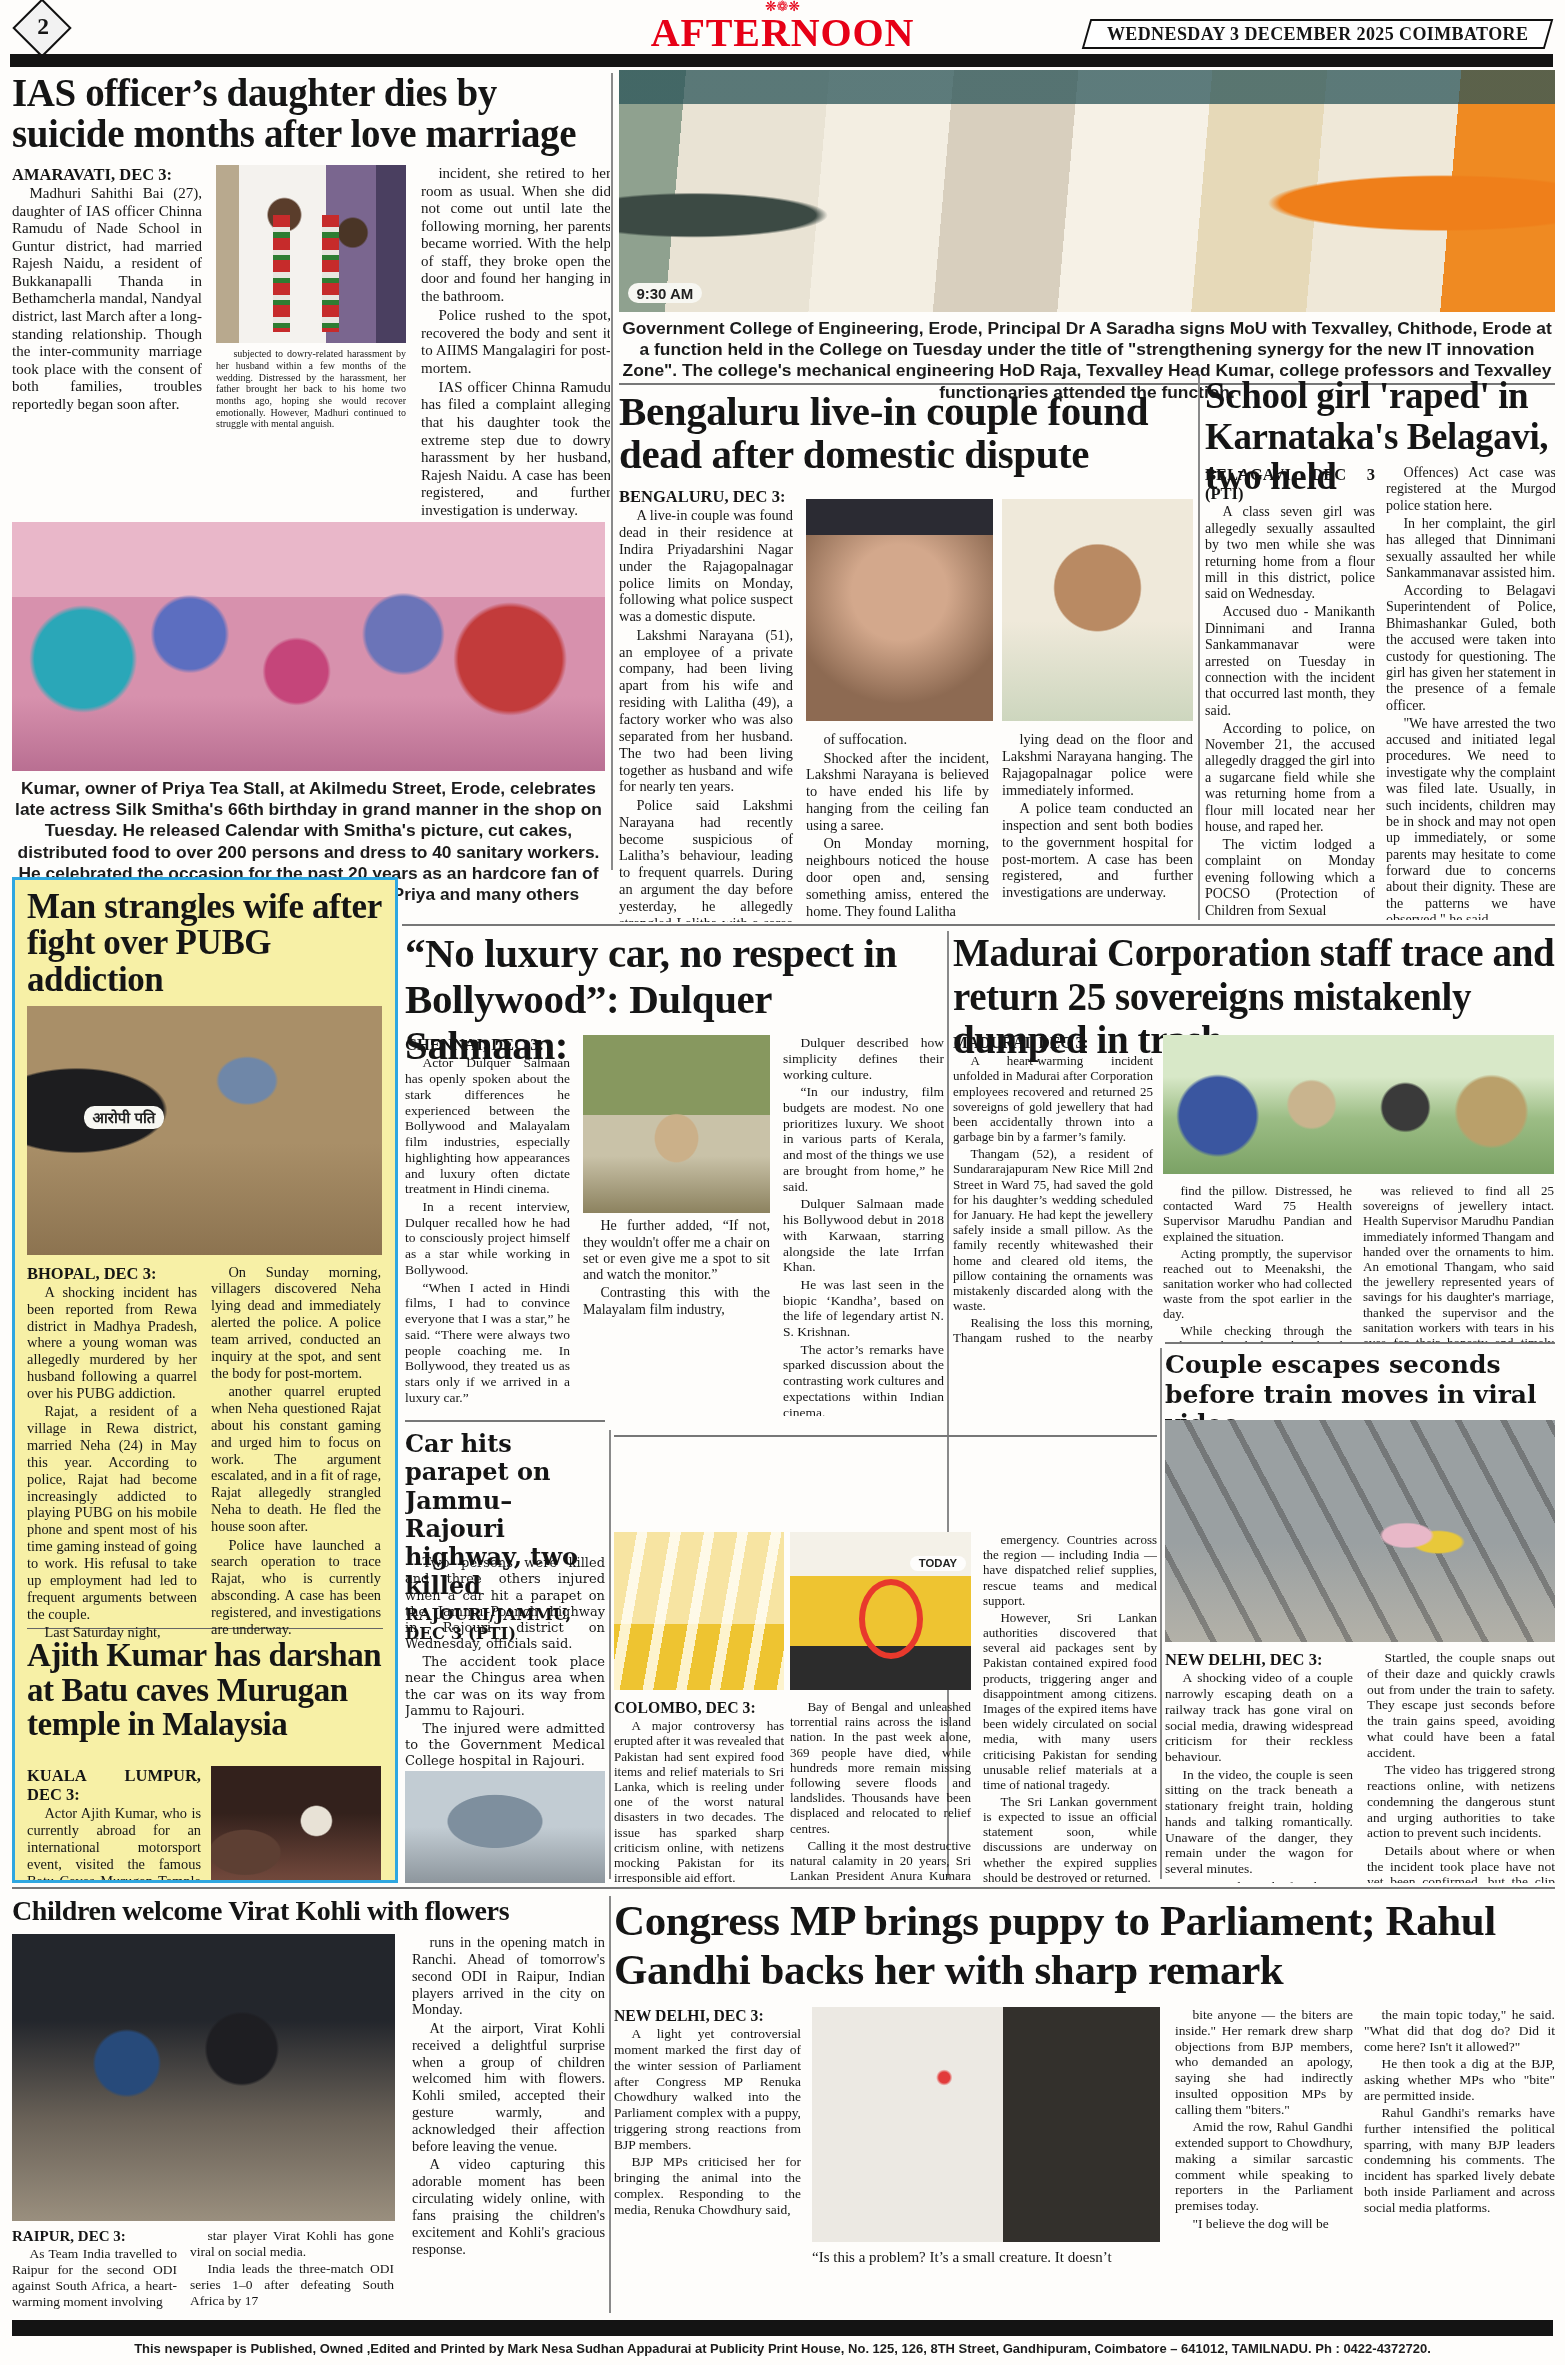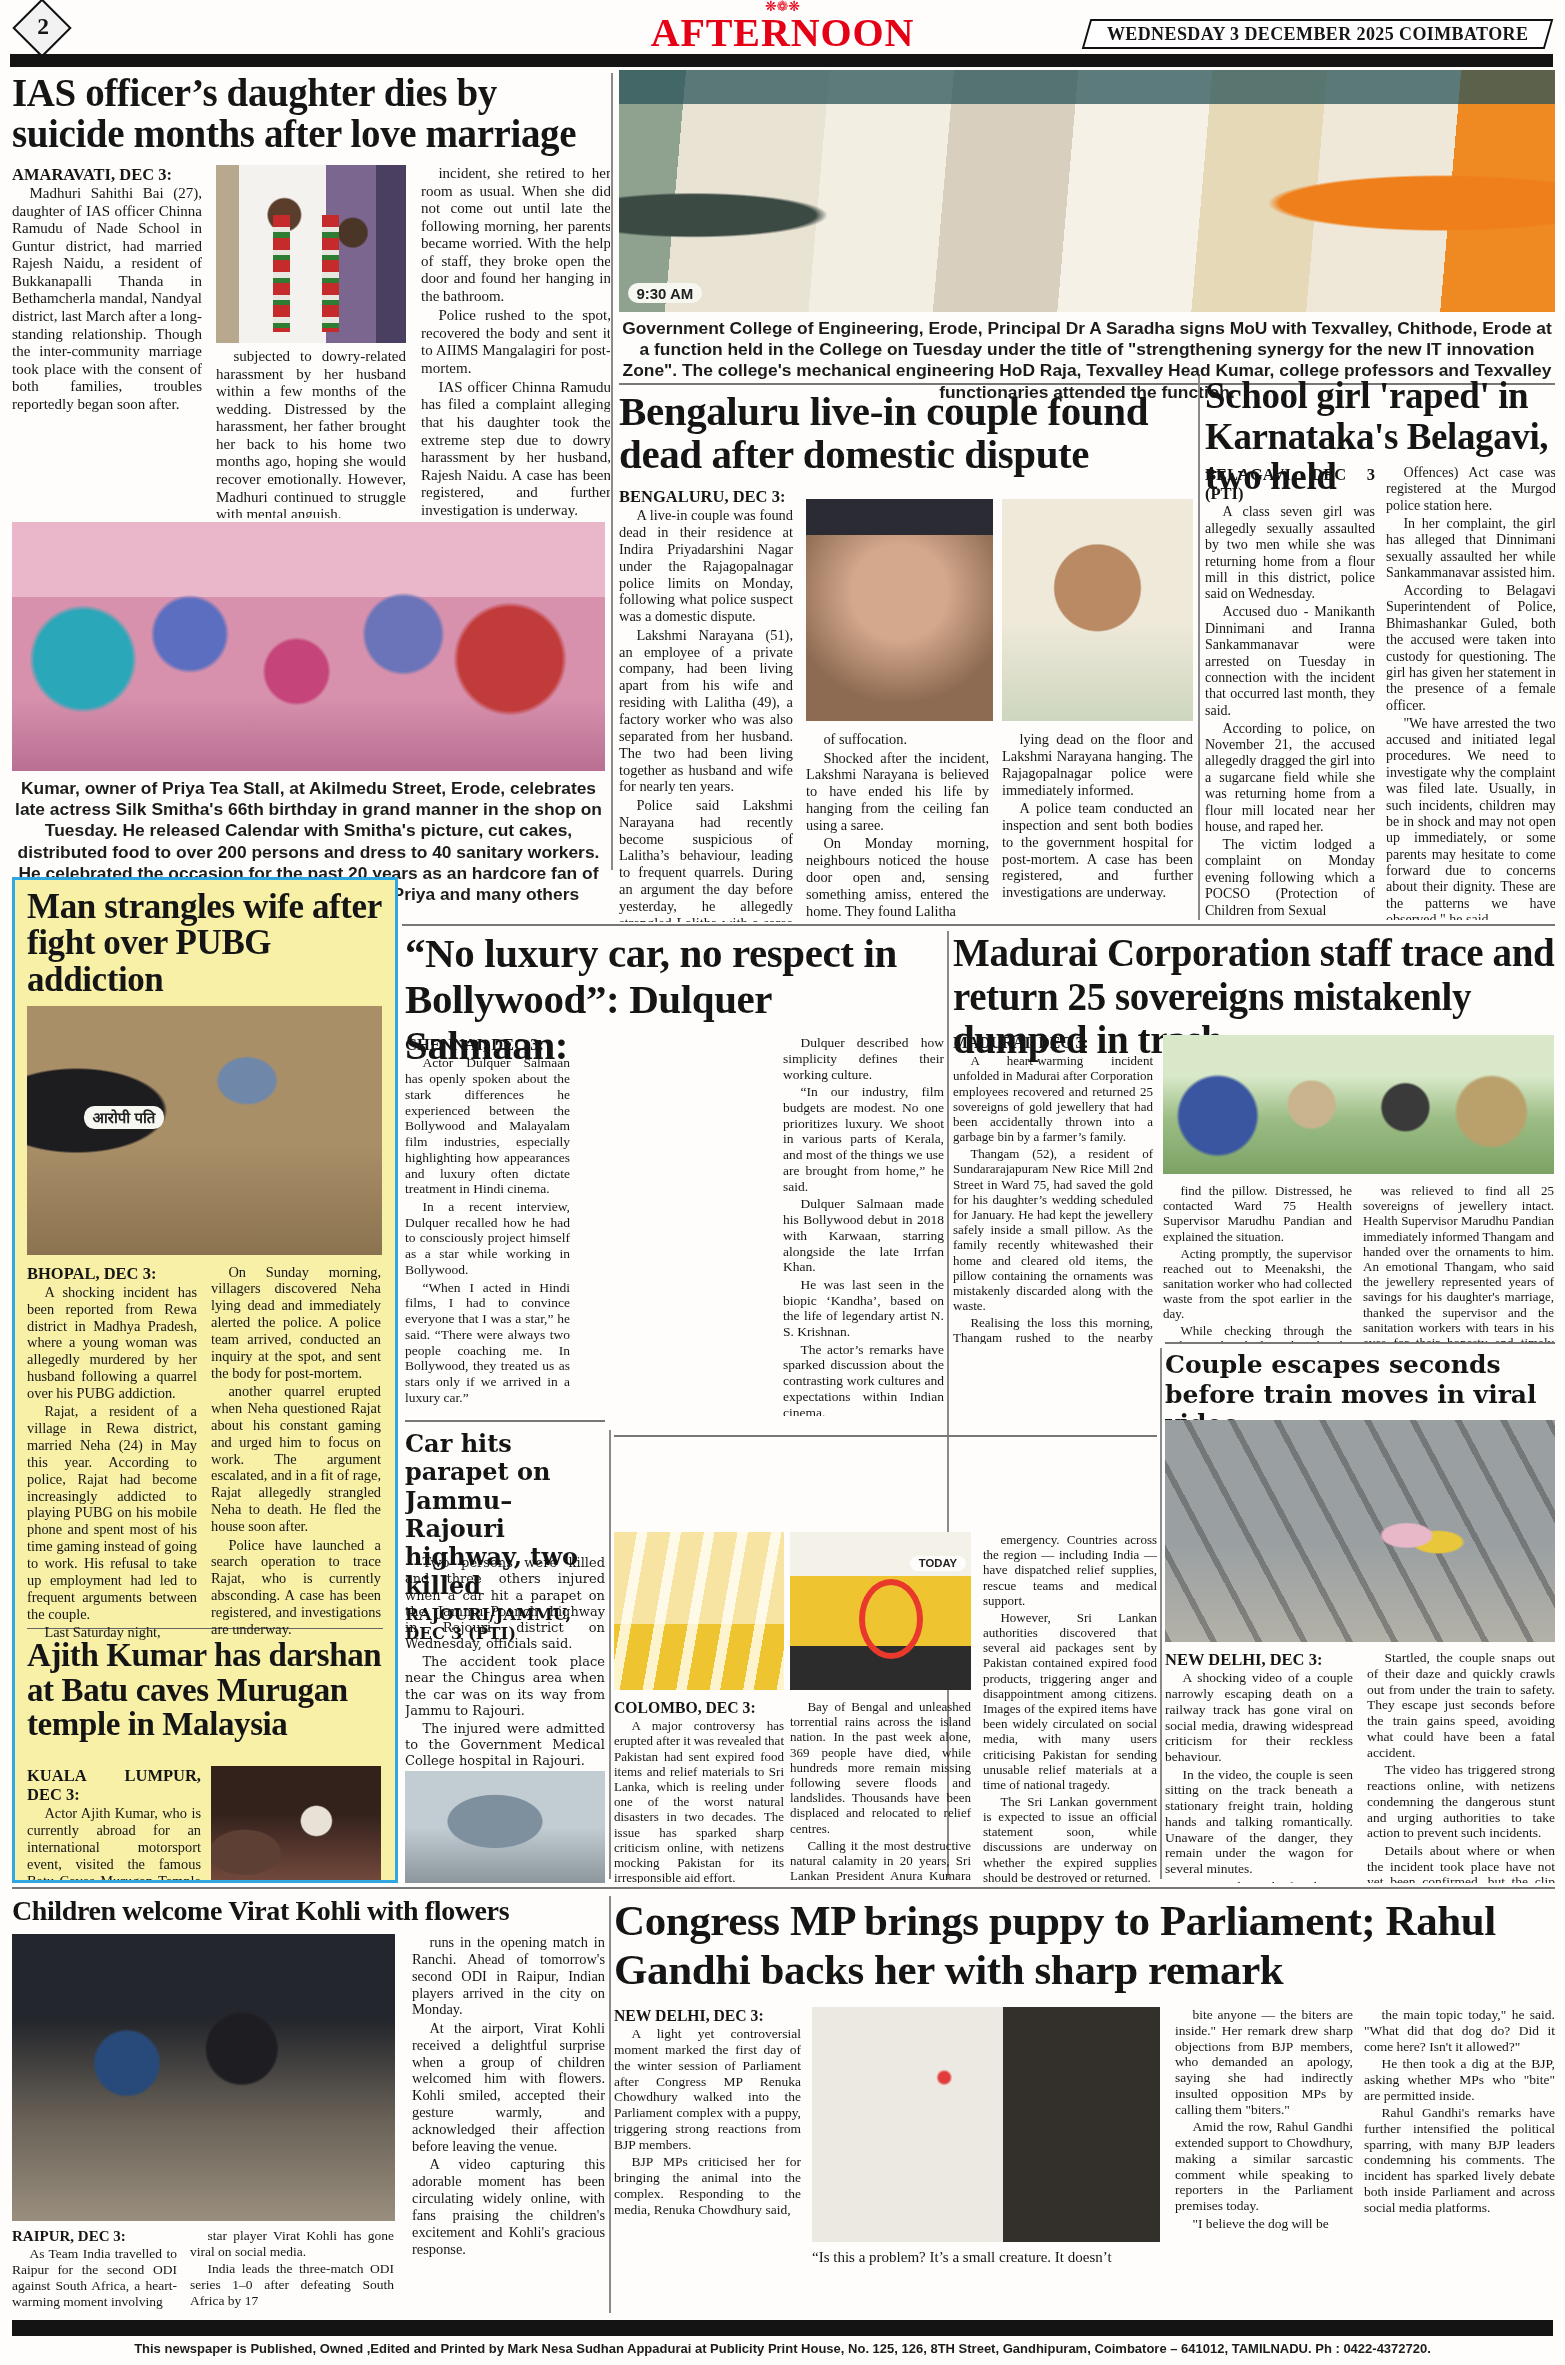--- a/index.html
+++ b/index.html
@@ -110,21 +110,21 @@
   <div class="bar" style="left:10.4px;right:12px;top:54px;height:13px;"></div>
 
   <div class="art" style="left:12px;top:73px;width:598px;height:445px;">
     <div class="hl" style="font-size:39px;">IAS officer’s daughter dies by suicide months after love marriage</div>
     <div class="col" style="left:0;top:92px;width:190px;height:353px;font-size:15px;">
       <div class="dl">AMARAVATI, DEC 3:</div>
       <div>
           <p>Madhuri Sahithi Bai (27), daughter of IAS officer Chinna Ramudu of Nade School in Guntur district, had married Rajesh Naidu, a resident of Bukkanapalli Thanda in Bethamcherla mandal, Nandyal district, last March after a long-standing relationship. Though the inter-community marriage took place with the consent of both families, troubles reportedly began soon after.</p>
         </div>
     </div>
-    <div class="col" style="left:204px;top:92px;width:190px;height:353px;font-size:15px;">
+    <div class="col" style="left:204px;top:92px;width:190px;height:353px;font-size:10px;">
       <div class="ph ph-garland" style="position:relative;width:190px;height:178px;margin-bottom:5.2px;">
         <div class="g1"></div>
           <div class="g2"></div>
       </div>
       <div>
           <p>subjected to dowry-related harassment by her husband within a few months of the wedding. Distressed by the harassment, her father brought her back to his home two months ago, hoping she would recover emotionally. However, Madhuri continued to struggle with mental anguish.</p>
         </div>
     </div>
     <div class="col" style="left:409px;top:92px;width:190px;height:353px;font-size:15px;">
       <div>
@@ -241,20 +241,27 @@
   <div class="art" style="left:405px;top:931px;width:539px;height:485px;">
     <div class="hl" style="font-size:41px;line-height:1.12;">“No luxury car, no respect in Bollywood”: Dulquer Salmaan:</div>
     <div class="col" style="left:0;top:104px;width:165px;height:381px;font-size:13.5px;">
       <div class="dl">CHENNAI, DEC 3:</div>
       <div>
           <p>Actor Dulquer Salmaan has openly spoken about the stark differences he experienced between the Bollywood and Malayalam film industries, especially highlighting how appearances and luxury often dictate treatment in Hindi cinema.</p>
           <p>In a recent interview, Dulquer recalled how he had to consciously project himself as a star while working in Bollywood.</p>
           <p>“When I acted in Hindi films, I had to convince everyone that I was a star,” he said. “There were always two people coaching me. In Bollywood, they treated us as stars only if we arrived in a luxury car.”</p>
         </div>
     </div>
+    <div class="col" style="left:178px;top:104px;width:187px;height:381px;font-size:14px;">
+      <div class="ph ph-dulquer" style="position:relative;width:187px;height:178px;margin-bottom:5.2px;"></div>
+      <div>
+          <p>He further added, “If not, they wouldn't offer me a chair on set or even give me a spot to sit and watch the monitor.”</p>
+          <p>Contrasting this with the Malayalam film industry,</p>
+        </div>
+    </div>
     <div class="col" style="left:378px;top:104px;width:161px;height:381px;font-size:13.5px;">
       <div>
           <p>Dulquer described how simplicity defines their working culture.</p>
           <p>“In our industry, film budgets are modest. No one prioritizes luxury. We shoot in various parts of Kerala, and most of the things we use are brought from home,” he said.</p>
           <p>Dulquer Salmaan made his Bollywood debut in 2018 with Karwaan, starring alongside the late Irrfan Khan.</p>
           <p>He was last seen in the biopic ‘Kandha’, based on the life of legendary artist N. S. Krishnan.</p>
           <p>The actor’s remarks have sparked discussion about the contrasting work cultures and expectations within Indian cinema.</p>
         </div>
     </div>
   </div>

